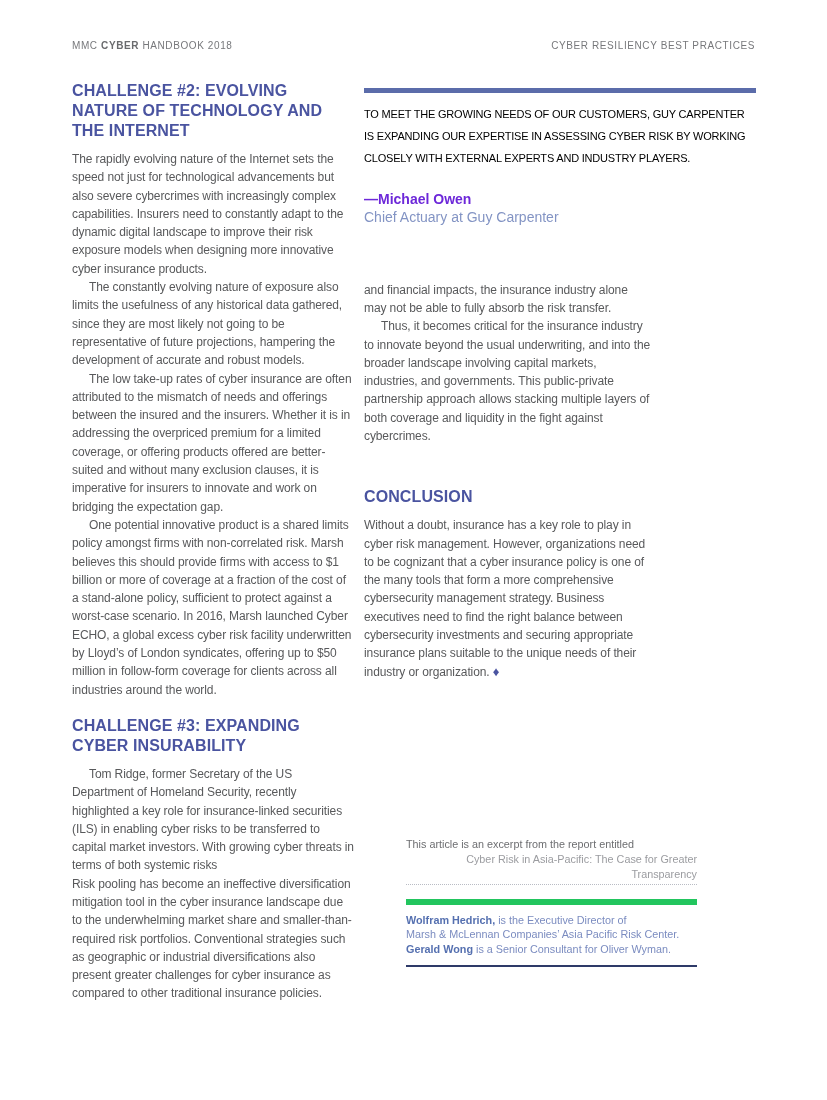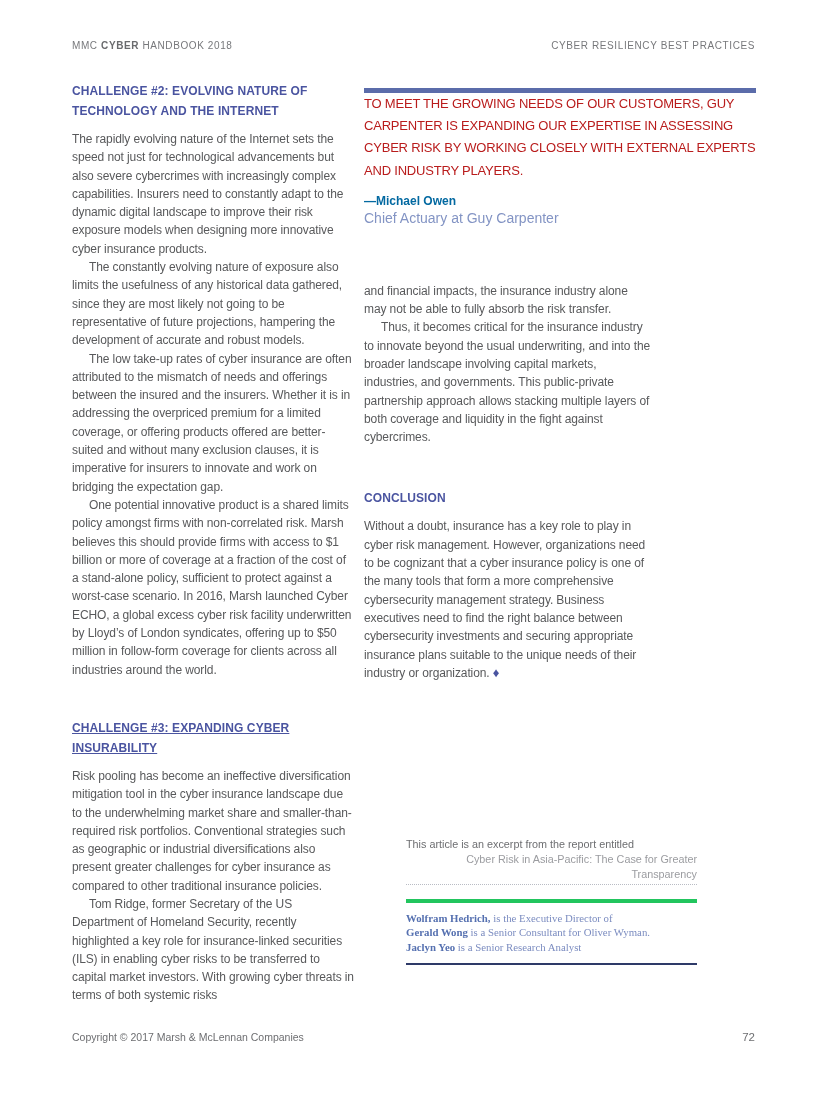--- a/index.html
+++ b/index.html
@@ -29,53 +29,53 @@
     position: absolute;
     left: 72px; top: 81px;
     width: 282px;
   }
   .col-right {
     position: absolute;
     left: 364px; top: 88px;
     width: 392px;
   }
   h2.section-heading {
-    font-size: 12px;
+    font-size: 16px;
     line-height: 20px;
     font-weight: bold;
     color: #4a54a0;
     letter-spacing: 0.1px;
     margin-bottom: 9px;
   }
   p.body {
     font-size: 12px;
     line-height: 18.3px;
     letter-spacing: -0.1px;
     color: #58595b;
   }
   p.indent { text-indent: 17px; }
-  .section-gap { margin-top: 39px; text-decoration: underline; }
+  .section-gap { margin-top: 17px; }
   
   .quote-bar {
     height: 5px;
     width: 100%;
     background: #5b6caa;
   }
   .quote-text {
-    margin-top: 0;
-    font-size: 13px;
+    margin-top: 10px;
+    font-size: 11px;
     line-height: 22.2px;
     letter-spacing: -0.2px;
-    color: #b91c1c;
+    color: #000000;
   }
   .quote-attribution {
-    margin-top: 12px;
-    font-size: 12px;
+    margin-top: 21px;
+    font-size: 14px;
     font-weight: bold;
-    color: #0369a1;
+    color: #6d28d9;
   }
   .quote-role {
     margin-top: 2px;
     font-size: 14px;
     color: #8394c4;
   }
   .right-body { width: 287px; margin-top: 56px; }
   .conclusion-gap { margin-top: 42px; }
   .end-mark { color: #4a54a0; font-size: 13px; }
   
@@ -95,24 +95,23 @@
     font-size: 10.8px;
     line-height: 15px;
     color: #9b9ca0;
     border-bottom: 1px dotted #b9bcc4;
     padding-bottom: 2px;
     cursor: pointer;
     text-align: right;
   }
   .credits {
     margin-top: 14px;
-    border-top: 4px solid #22c55e;
+    border-top: 6px solid #22c55e;
     border-bottom: 2px solid #2e3a68;
     padding: 8px 0 9px 0;
-    font-family: Liberation Serif, serif;
   }
   .credit-line {
     font-size: 10.8px;
     line-height: 14.3px;
     color: #7b8cc0;
   }
   .credit-line b { color: #5570b0; font-weight: bold; }
   
   .page-footer {
     position: absolute;
@@ -136,22 +135,22 @@
   </div>
 
   <div class="col-left">
     <h2 class="section-heading">CHALLENGE #2: EVOLVING NATURE OF TECHNOLOGY AND THE INTERNET</h2>
     <p class="body">The rapidly evolving nature of the Internet sets the speed not just for technological advancements but also severe cybercrimes with increasingly complex capabilities. Insurers need to constantly adapt to the dynamic digital landscape to improve their risk exposure models when designing more innovative cyber insurance products.</p>
     <p class="body indent">The constantly evolving nature of exposure also limits the usefulness of any historical data gathered, since they are most likely not going to be representative of future projections, hampering the development of accurate and robust models.</p>
     <p class="body indent">The low take-up rates of cyber insurance are often attributed to the mismatch of needs and offerings between the insured and the insurers. Whether it is in addressing the overpriced premium for a limited coverage, or offering products offered are better-suited and without many exclusion clauses, it is imperative for insurers to innovate and work on bridging the expectation gap.</p>
     <p class="body indent">One potential innovative product is a shared limits policy amongst firms with non-correlated risk. Marsh believes this should provide firms with access to $1 billion or more of coverage at a fraction of the cost of a stand-alone policy, sufficient to protect against a worst-case scenario. In 2016, Marsh launched Cyber ECHO, a global excess cyber risk facility underwritten by Lloyd’s of London syndicates, offering up to $50 million in follow-form coverage for clients across all industries around the world.</p>
 
     <h2 class="section-heading section-gap">CHALLENGE #3: EXPANDING CYBER INSURABILITY</h2>
+    <p class="body indent">Tom Ridge, former Secretary of the US Department of Homeland Security, recently highlighted a key role for insurance-linked securities (ILS) in enabling cyber risks to be transferred to capital market investors. With growing cyber threats in terms of both systemic risks</p>
     <p class="body">Risk pooling has become an ineffective diversification mitigation tool in the cyber insurance landscape due to the underwhelming market share and smaller-than-required risk portfolios. Conventional strategies such as geographic or industrial diversifications also present greater challenges for cyber insurance as compared to other traditional insurance policies.</p>
-    <p class="body indent">Tom Ridge, former Secretary of the US Department of Homeland Security, recently highlighted a key role for insurance-linked securities (ILS) in enabling cyber risks to be transferred to capital market investors. With growing cyber threats in terms of both systemic risks</p>
   </div>
 
   <div class="col-right">
     <div class="pull-quote">
       <div class="quote-bar"></div>
       <div class="quote-text">TO MEET THE GROWING NEEDS OF OUR CUSTOMERS, GUY CARPENTER IS EXPANDING OUR EXPERTISE IN ASSESSING CYBER RISK BY WORKING CLOSELY WITH EXTERNAL EXPERTS AND INDUSTRY PLAYERS.</div>
       <div class="quote-attribution">—Michael Owen</div>
       <div class="quote-role">Chief Actuary at Guy Carpenter</div>
     </div>
 
@@ -163,23 +162,19 @@
       <p class="body"><span>Without a doubt, insurance has a key role to play in cyber risk management. However, organizations need to be cognizant that a cyber insurance policy is one of the many tools that form a more comprehensive cybersecurity management strategy. Business executives need to find the right balance between cybersecurity investments and securing appropriate insurance plans suitable to the unique needs of their industry or organization. </span><span class="end-mark">♦</span></p>
     </div>
   </div>
 
   <div class="excerpt-block">
     <div class="excerpt-intro">This article is an excerpt from the report entitled</div>
     <span class="report-title">Cyber Risk in Asia-Pacific: The Case for Greater Transparency</span>
 
     <div class="credits">
       <div class="credit-line"><b>Wolfram Hedrich,</b><span> is the Executive Director of</span></div>
+      <div class="credit-line"><b></b><span>Marsh &amp; McLennan Companies’ Asia Pacific Risk Center.</span></div>
       <div class="credit-line"><b>Gerald Wong</b><span> is a Senior Consultant for Oliver Wyman.</span></div>
-      <div class="credit-line"><b>Jaclyn Yeo</b><span> is a Senior Research Analyst</span></div>
     </div>
   </div>
 
-  <div class="page-footer">
-    <div class="copyright">Copyright © 2017 Marsh &amp; McLennan Companies</div>
-    <div class="page-number">72</div>
-  </div>
 
 </div>
 
 </body></html>

